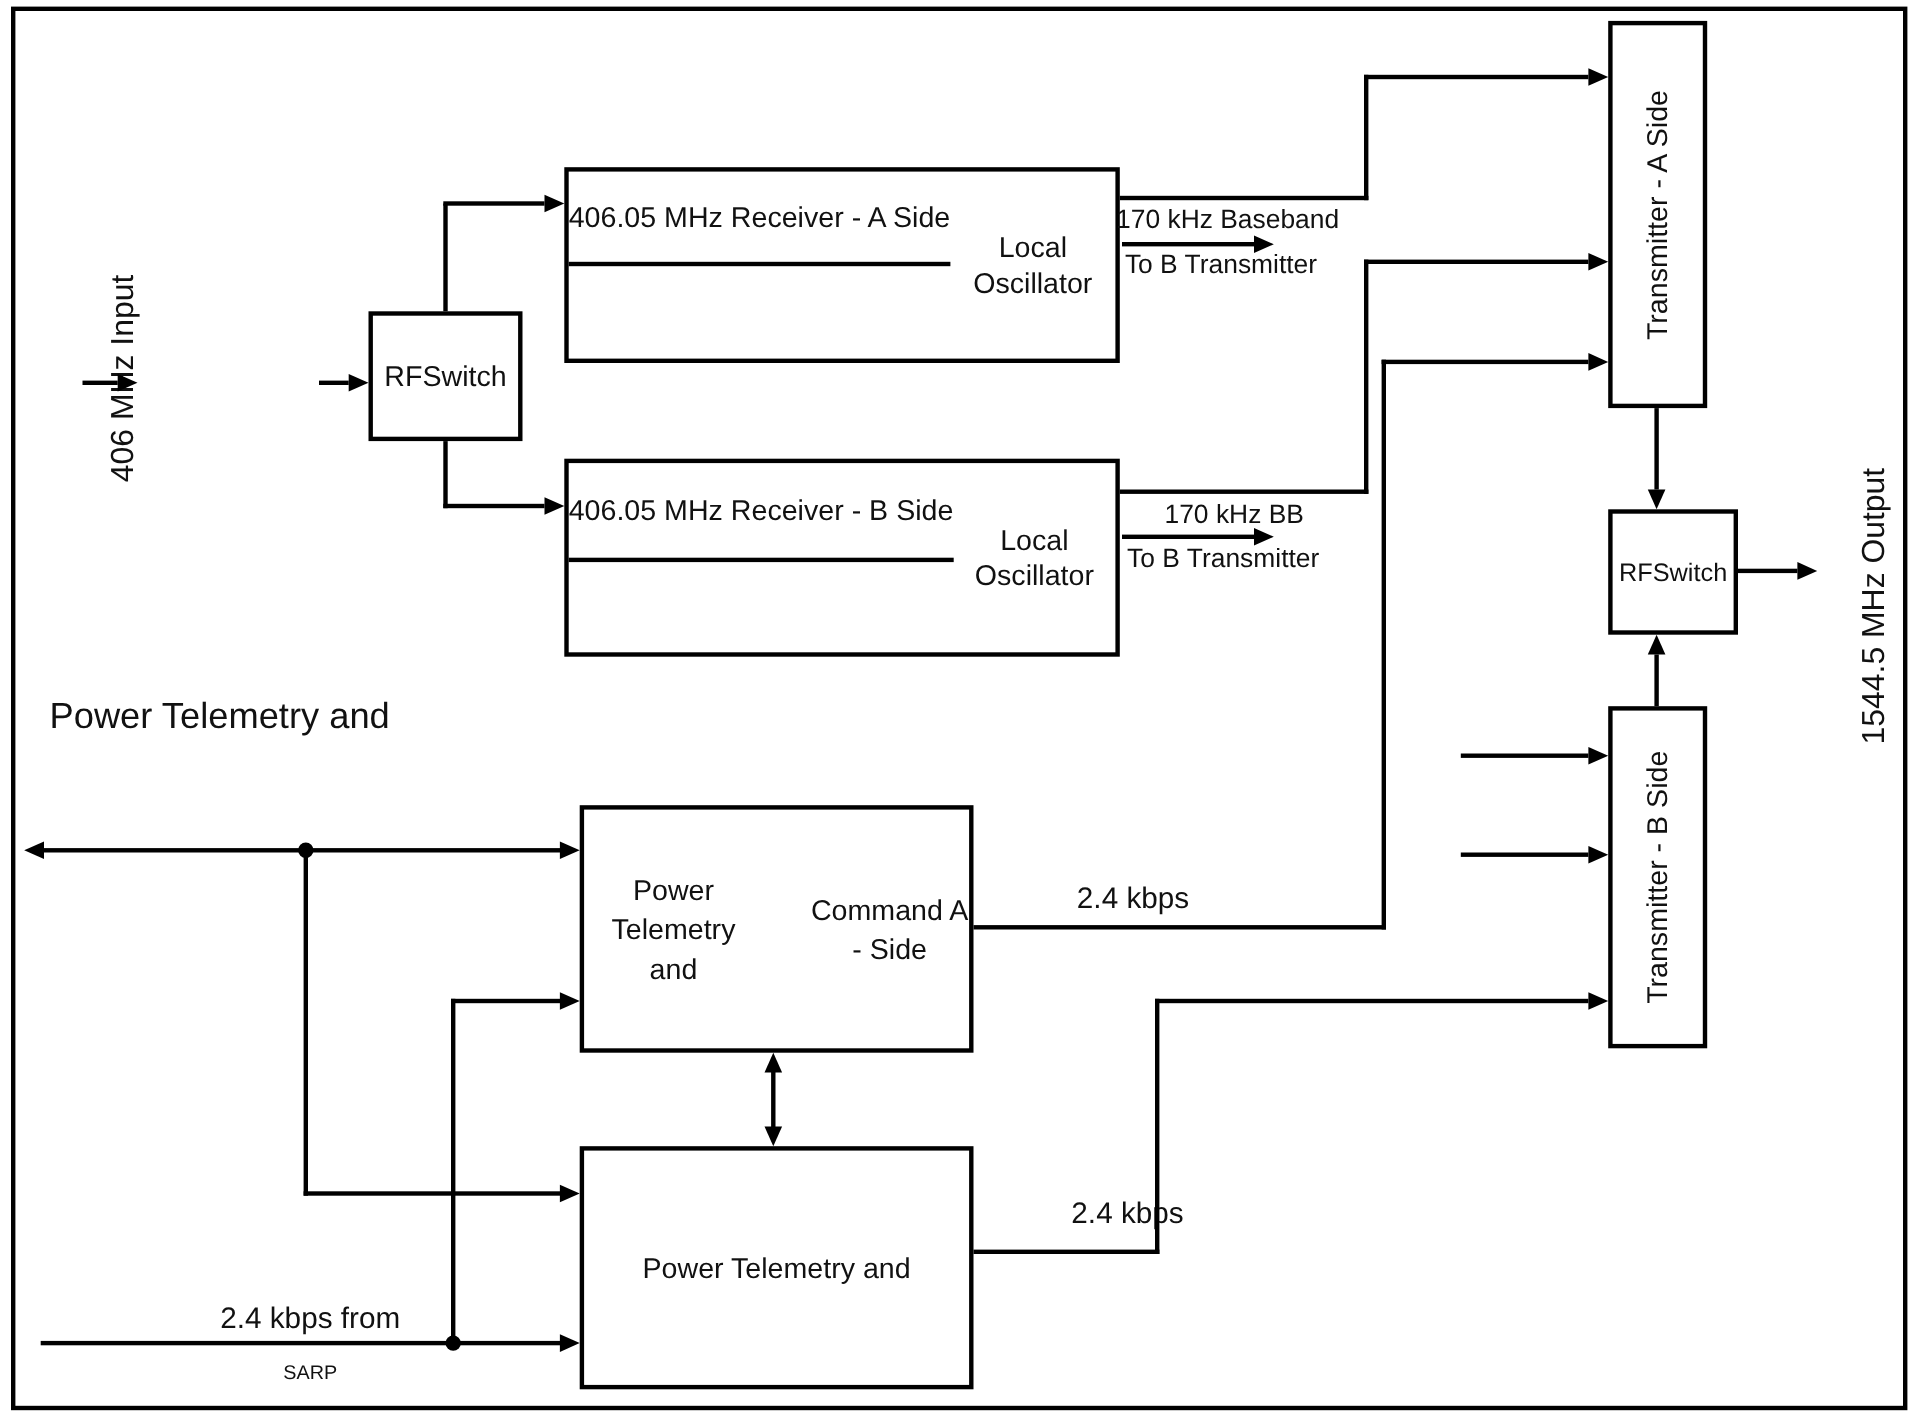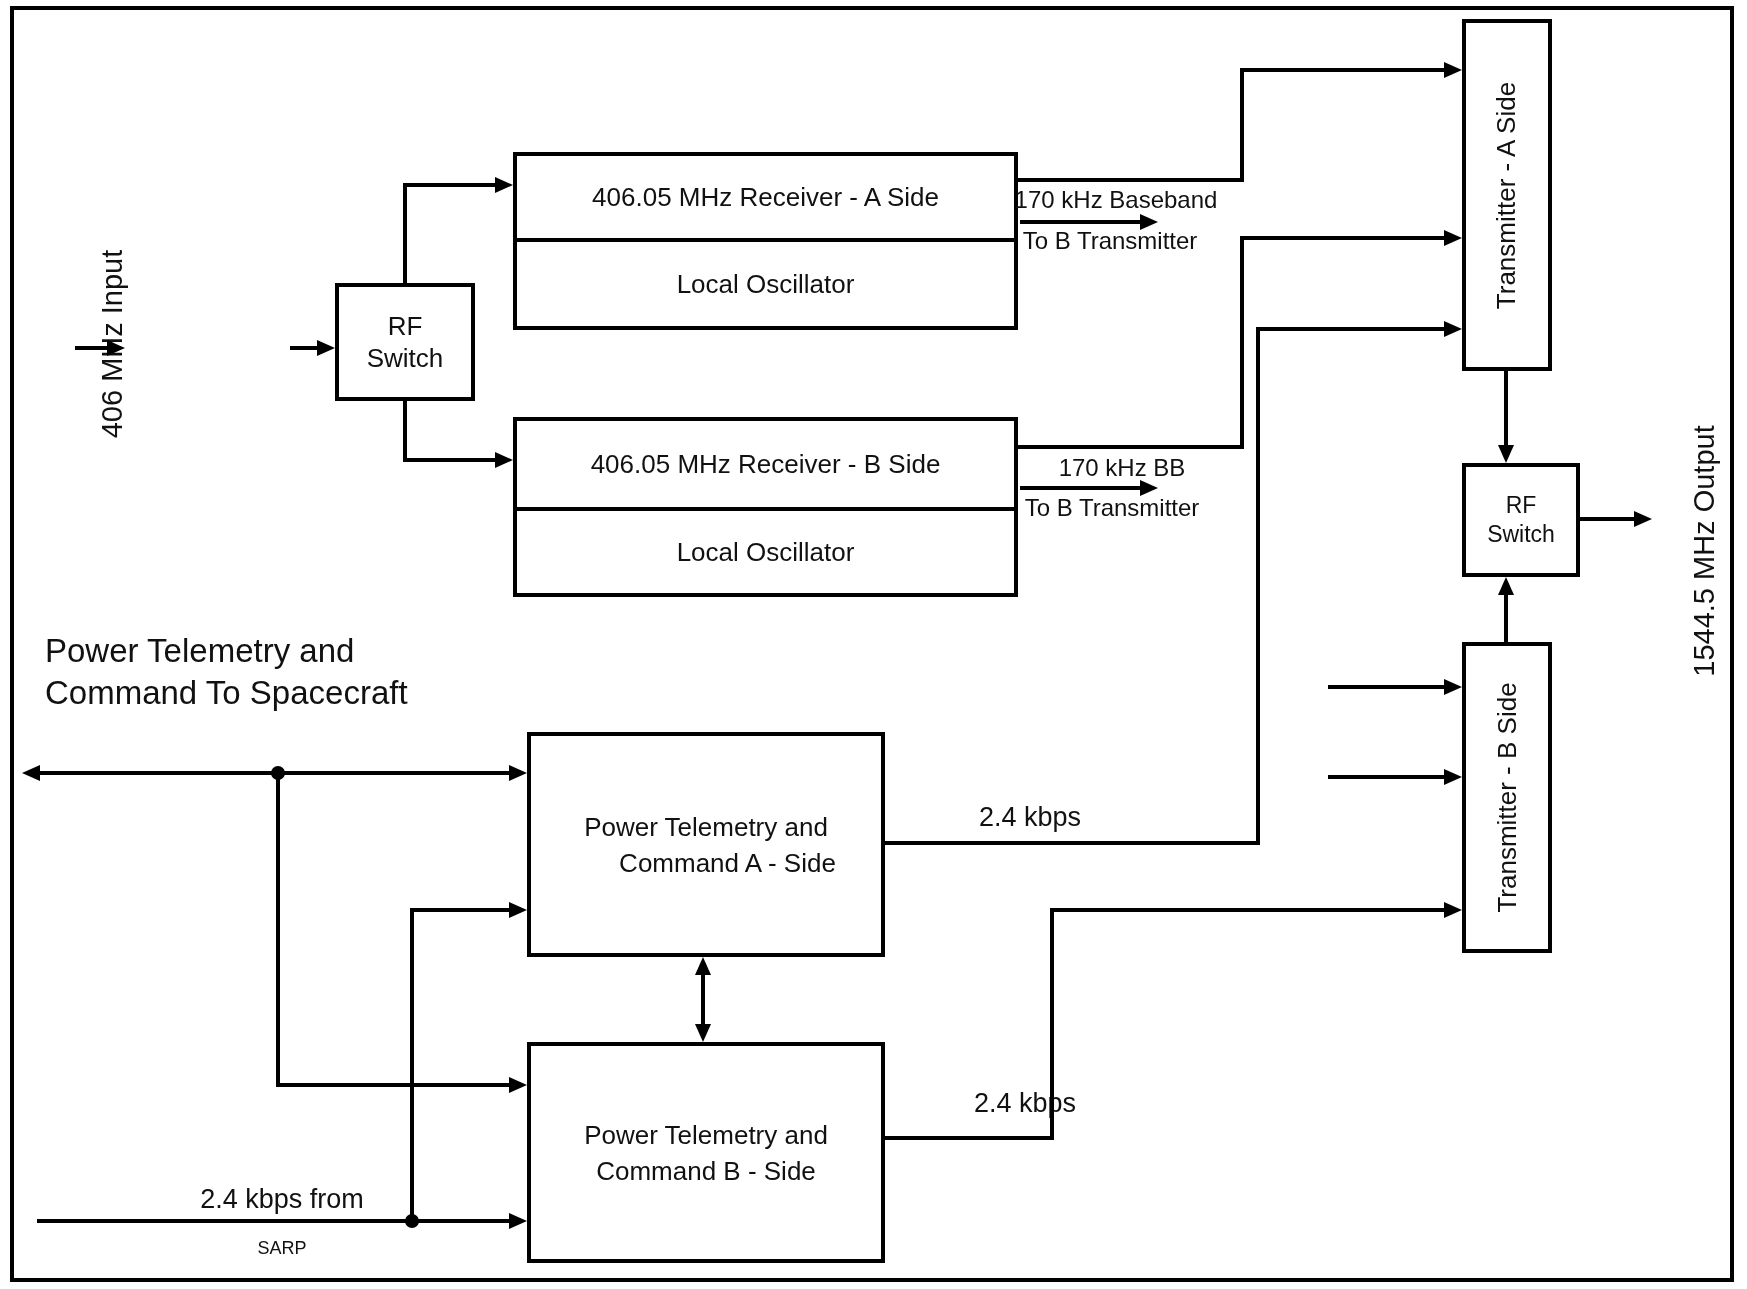--- a/index.html
+++ b/index.html
@@ -1,21 +1,21 @@
 <!DOCTYPE html>
 <html><head>
 <meta charset="utf-8">
 <style>
   html,body{margin:0;padding:0;background:#ffffff;}
   .stage{position:relative;width:1747px;height:1289px;background:#ffffff;
          font-family:"Liberation Sans","DejaVu Sans",sans-serif;color:#111111;overflow:hidden;}
   .frame{position:absolute;left:10px;top:6px;width:1716px;height:1268px;border:4px solid #000;}
   .box{position:absolute;border:4px solid #000;background:#fff;box-sizing:border-box;
        display:flex;align-items:center;justify-content:center;text-align:center;}
-  .box.col{flex-direction:column;align-items:stretch;justify-content:flex-start;}
+  .box.col{flex-direction:row;align-items:stretch;justify-content:flex-start;}
   .cell{display:flex;align-items:center;justify-content:center;text-align:center;}
   .blabel{font-size:26px;line-height:32px;}
   .sm{font-size:23px;line-height:29px;}
   .vtext{transform:rotate(-90deg);white-space:nowrap;font-size:26px;}
   .hl,.vl{position:absolute;background:#000;}
   .clabel{position:absolute;transform:translate(-50%,-50%);white-space:nowrap;font-size:24px;}
   .vlabel{position:absolute;transform:translate(-50%,-50%) rotate(-90deg);white-space:nowrap;font-size:29px;}
   .arr{position:absolute;width:0;height:0;}
   .ar{border-top:8px solid transparent;border-bottom:8px solid transparent;border-left:18px solid #000;}
   .al{border-top:8px solid transparent;border-bottom:8px solid transparent;border-right:18px solid #000;}
@@ -28,21 +28,20 @@
 <body>
 
 <div class="stage">
   <div class="frame"></div>
 
   <div class="vlabel" style="left:112px;top:344px;">406 MHz Input</div>
   <div class="vlabel" style="left:1704px;top:551px;">1544.5 MHz Output</div>
 
   <div class="heading" style="left:45px;top:630px;">
     <div>Power Telemetry and</div>
-    <div>Command To Spacecraft</div>
   </div>
 
 
   <div class="box col" style="left:335px;top:283px;width:140px;height:118px;justify-content:center;">
     <div class="cell blabel">RF</div>
     <div class="cell blabel">Switch</div>
   </div>
 
   <div class="box col" style="left:513px;top:152px;width:505px;height:178px;">
     <div class="cell" style="height:82px;border-bottom:4px solid #000;">
@@ -75,21 +74,20 @@
     <span class="vtext">Transmitter - B Side</span>
   </div>
 
   <div class="box col" style="left:527px;top:732px;width:358px;height:225px;justify-content:center;">
     <div class="cell blabel" style="line-height:36px;">Power Telemetry and</div>
     <div class="cell blabel" style="line-height:36px;margin-left:43px;">Command A - Side</div>
   </div>
 
   <div class="box col" style="left:527px;top:1042px;width:358px;height:221px;justify-content:center;">
     <div class="cell blabel" style="line-height:36px;">Power Telemetry and</div>
-    <div class="cell blabel" style="line-height:36px;">Command B - Side</div>
   </div>
 
   <div class="clabel" style="left:1116px;top:200px;">170 kHz Baseband</div>
   <div class="clabel" style="left:1110px;top:241px;">To B Transmitter</div>
   <div class="clabel" style="left:1122px;top:468px;">170 kHz BB</div>
   <div class="clabel" style="left:1112px;top:508px;">To B Transmitter</div>
   <div class="clabel" style="left:1030px;top:817px;font-size:27px;">2.4 kbps</div>
   <div class="clabel" style="left:1025px;top:1103px;font-size:27px;">2.4 kbps</div>
   <div class="clabel" style="left:282px;top:1199px;font-size:27px;">2.4 kbps from</div>
   <div class="clabel" style="left:282px;top:1248px;font-size:18px;">SARP</div>

